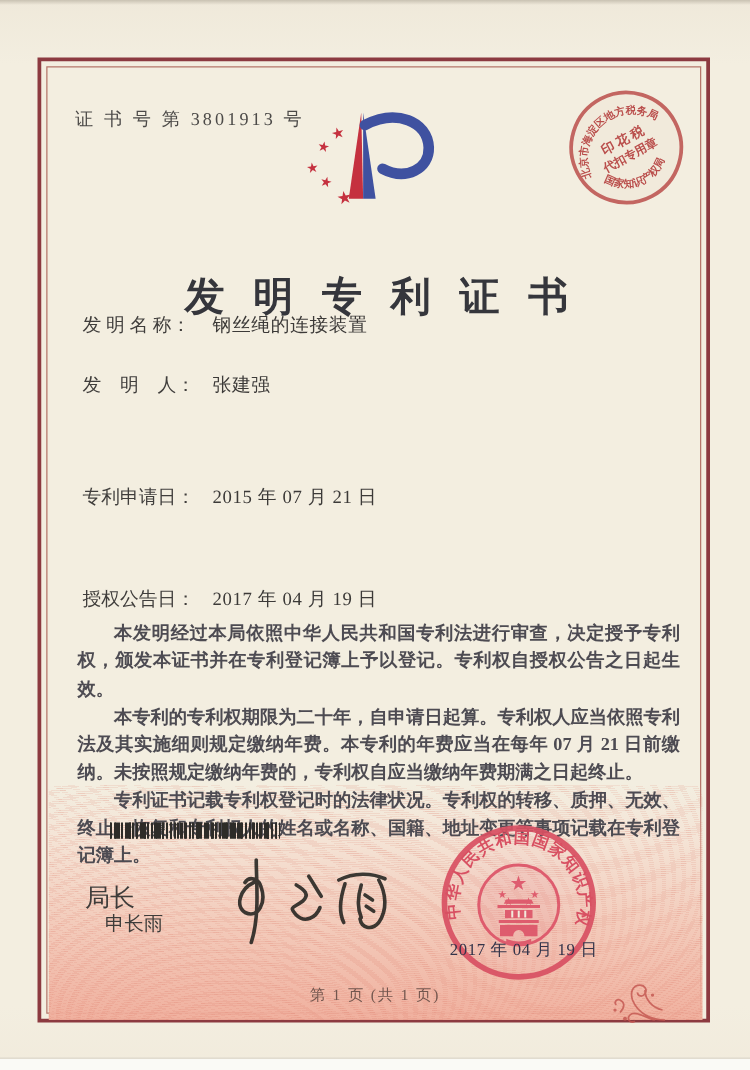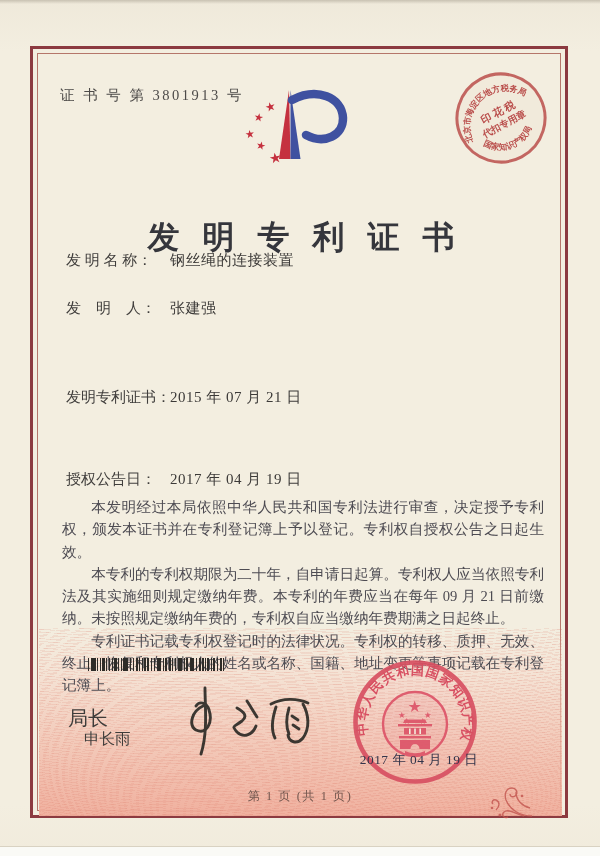--- a/index.html
+++ b/index.html
@@ -44,21 +44,21 @@
     margin-top:40px;
   }
   .field-row{
     position:absolute;left:66px;display:flex;align-items:baseline;
     font-size:15px;color:#403e3c;
   }
   .field-label{white-space:pre;width:104px;flex:0 0 auto;}
   .field-value{white-space:pre;letter-spacing:0.5px;color:#3c3a38;}
   .body-text{
     position:absolute;left:62px;top:496px;width:482px;
-    font-size:14.6px;line-height:22.3px;text-align:justify;color:#4d4b52;
+    font-size:14.6px;line-height:22.3px;text-align:justify;color:#4d4b52;font-weight:bold;
   }
   .body-text p{margin:0;text-indent:2em;}
   .barcode{
     position:absolute;left:88px;top:658px;width:136px;height:13px;
     background:
       repeating-linear-gradient(90deg,#2e2c28 0 1.5px,rgba(0,0,0,0) 1.5px 3px),
       repeating-linear-gradient(90deg,#2e2c28 0 1px,rgba(0,0,0,0) 1px 7px),
       repeating-linear-gradient(90deg,rgba(0,0,0,0) 0 4px,#2e2c28 4px 6px,rgba(0,0,0,0) 6px 11px);
   }
   .signer-title{position:absolute;left:68px;top:705px;font-size:20px;color:#3e3c3a;
@@ -128,31 +128,31 @@
 
   <div class="field-row" style="top:251px">
     <span class="field-label">发 明 名 称：</span>
     <span class="field-value">钢丝绳的连接装置</span>
   </div>
   <div class="field-row" style="top:299px">
     <span class="field-label">发　明　人：</span>
     <span class="field-value">张建强</span>
   </div>
   <div class="field-row" style="top:388px">
-    <span class="field-label">发明专利证书：</span>
+    <span class="field-label">专利申请日：</span>
     <span class="field-value">2015 年 07 月 21 日</span>
   </div>
   <div class="field-row" style="top:470px">
     <span class="field-label">授权公告日：</span>
     <span class="field-value">2017 年 04 月 19 日</span>
   </div>
 
   <div class="body-text">
     <p>本发明经过本局依照中华人民共和国专利法进行审查，决定授予专利权，颁发本证书并在专利登记簿上予以登记。专利权自授权公告之日起生效。</p>
-    <p>本专利的专利权期限为二十年，自申请日起算。专利权人应当依照专利法及其实施细则规定缴纳年费。本专利的年费应当在每年 09 月 21 日前缴纳。未按照规定缴纳年费的，专利权自应当缴纳年费期满之日起终止。</p>
+    <p>本专利的专利权期限为二十年，自申请日起算。专利权人应当依照专利法及其实施细则规定缴纳年费。本专利的年费应当在每年 07 月 21 日前缴纳。未按照规定缴纳年费的，专利权自应当缴纳年费期满之日起终止。</p>
     <p>专利证书记载专利权登记时的法律状况。专利权的转移、质押、无效、终止、恢复和专利权人的姓名或名称、国籍、地址变更等事项记载在专利登记簿上。</p>
   </div>
 
   <div class="barcode"></div>
 
   <div class="signer-title">局长</div>
   <div class="signer-name">申长雨</div>
 
   <div class="signature">
     <svg width="140" height="80" viewBox="0 0 140 80">

